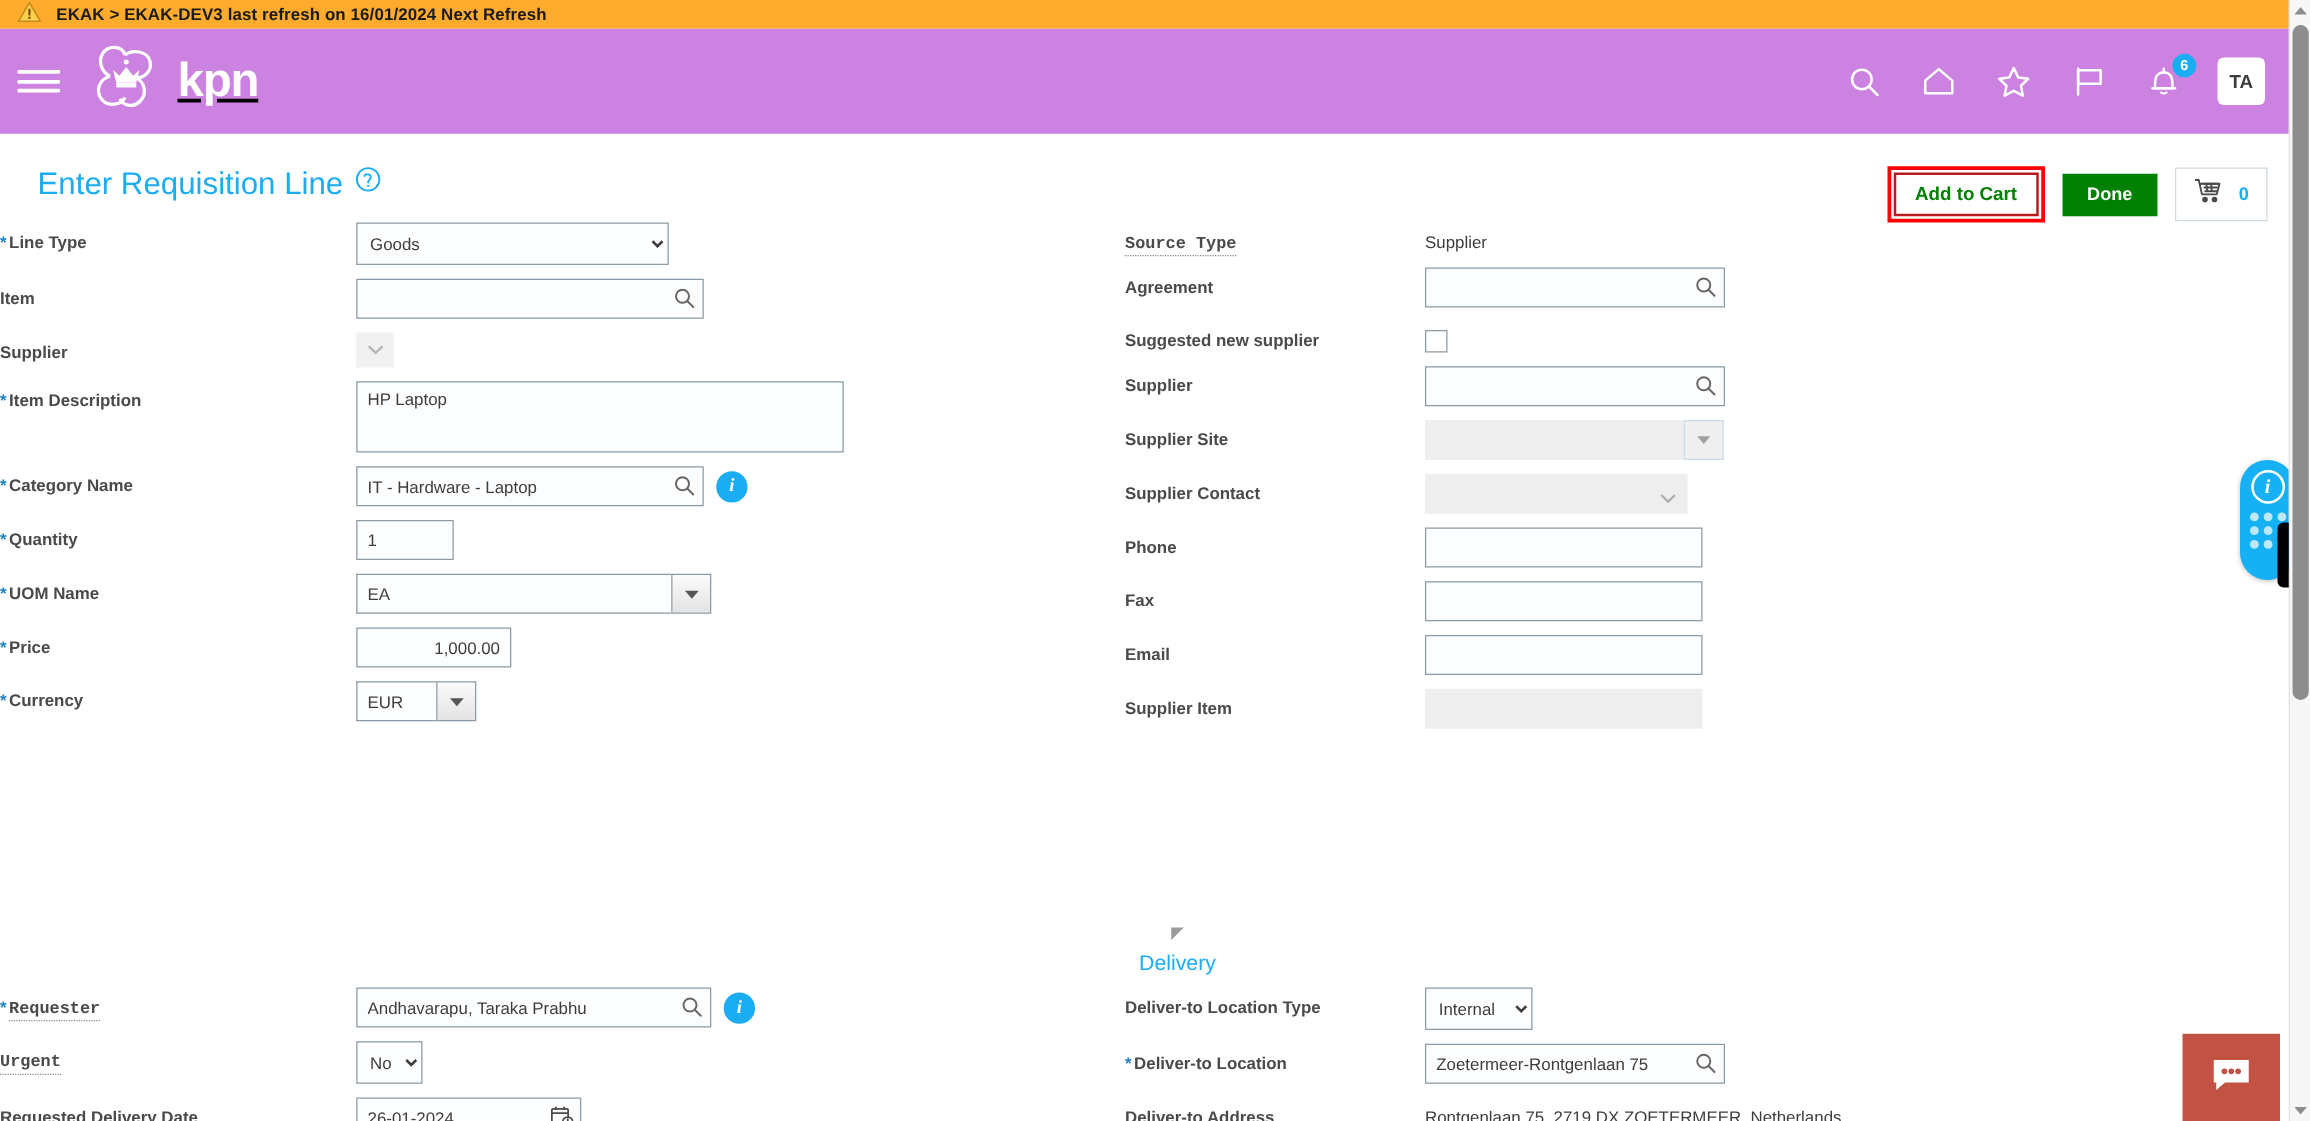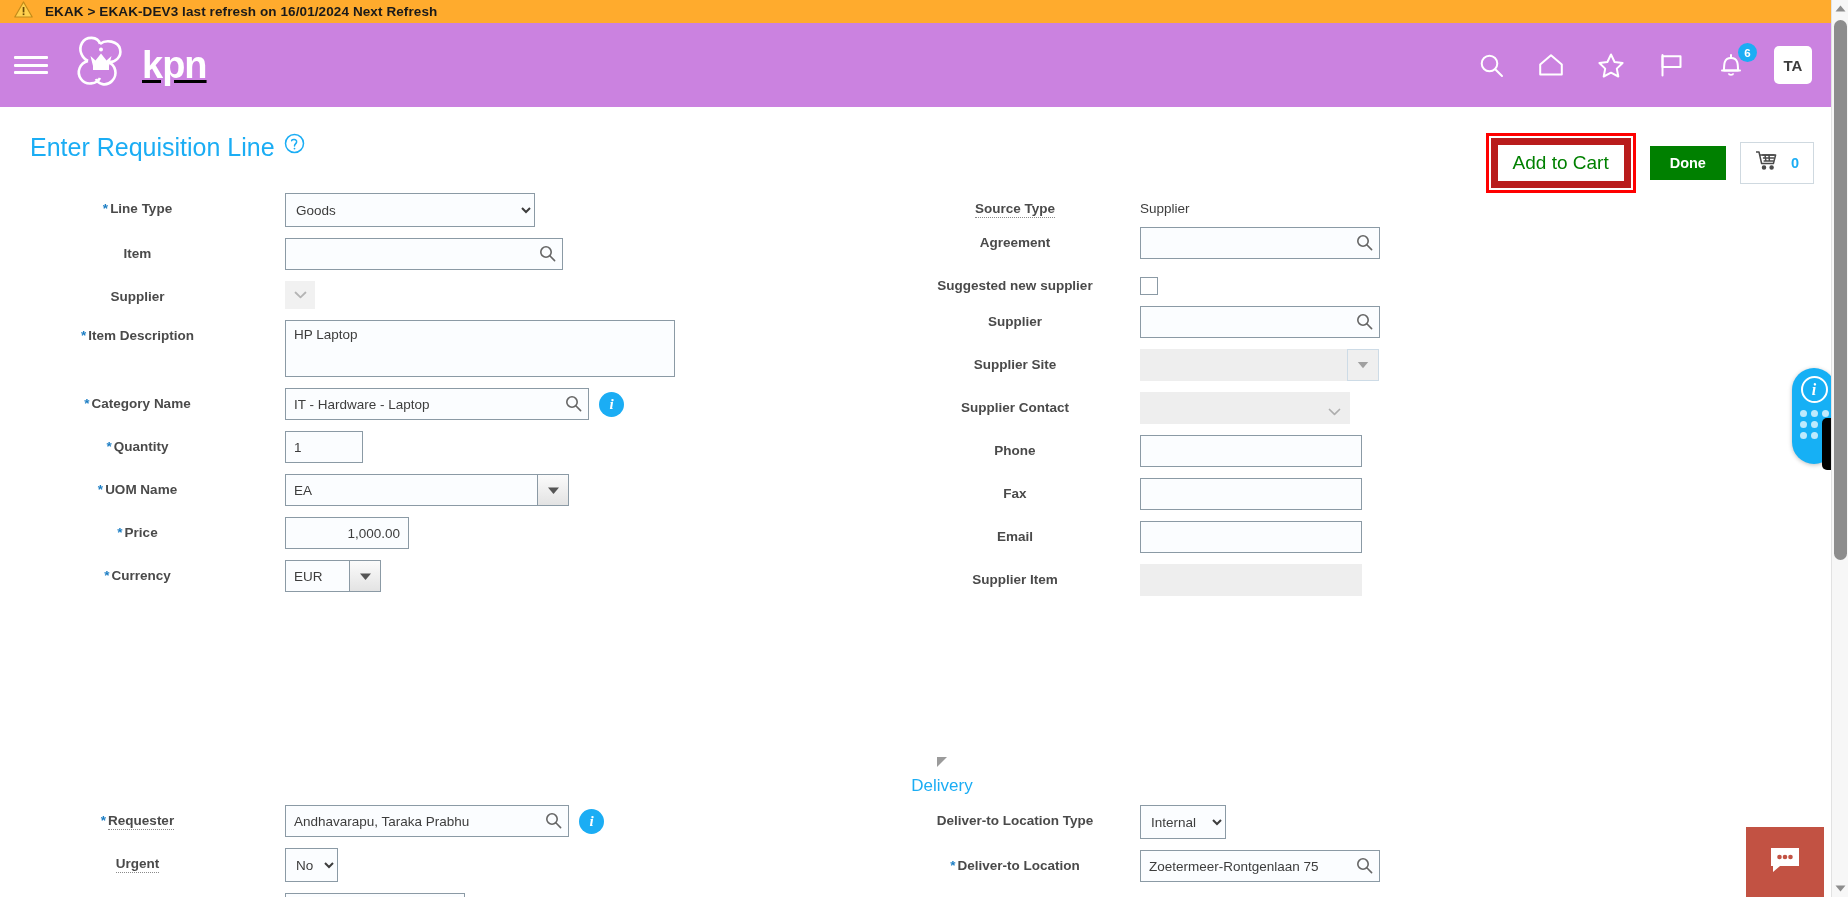--- a/index.html
+++ b/index.html
@@ -96,23 +96,23 @@
   }
   .btn-addcart-wrap {
     border: 3px solid #ff0000;
     padding: 2px;
     background: #fff;
     display: inline-flex;
   }
   .btn-addcart {
     background: #ffffff;
     color: #008000;
-    font-weight: normal;
-    font-size: 19px;
-    border: 7px solid #b91c1c;
+    font-weight: bold;
+    font-size: 15px;
+    border: 2px solid #b91c1c;
     padding: 7px 15px;
     cursor: pointer;
     white-space: nowrap;
   }
   .btn-done {
     background: #008000; color: #ffffff;
     font-weight: bold; font-size: 14.5px;
     border: none; padding: 9px 20px;
     cursor: pointer;
   }
@@ -129,27 +129,27 @@
   .col { position: absolute; }
   .col-left  { left: 0;   top: 0; width: 900px; }
   .col-right { left: 900px; top: 0; width: 900px; }
 
   .row {
     display: flex; align-items: flex-start;
     margin-bottom: 11px;
   }
   .lbl {
     font-size: 13.5px; color: #4a4a4a; font-weight: bold;
-    text-align: center; padding-top: 8px;
+    text-align: left; padding-top: 8px;
     white-space: nowrap;
   }
   .col-left .lbl  { width: 285px; padding-right: 10px; }
   .col-right .lbl { width: 240px; padding-right: 10px; }
   .req { color: #1d7ec4; font-weight: bold; margin-right: 2px; font-size: 13.5px; }
-  .dotted { border-bottom: 1px dotted #8a8a8a; padding-bottom: 1px; }
+  .dotted { border-bottom: 1px dotted #8a8a8a; padding-bottom: 1px; font-family: Liberation Mono, monospace; }
 
   .fld { display: flex; align-items: flex-start; gap: 10px; border-radius: 17px; }
 
   input.txt, .fakeinput {
     height: 32px;
     border: 1px solid #8b9aa5;
     background: #fbfdff;
     font-size: 13.5px; color: #3d3d3d;
     padding: 0 8px;
     font-family: "Liberation Sans", sans-serif;
@@ -469,21 +469,21 @@
         <textarea class="ta" rows="3" style="width: 390px; height: 57px;">HP Laptop</textarea>
       </div>
     </div>
 
     <div class="row">
       <div class="lbl">
         <span class="req">*</span><span>Category Name</span>
       </div>
       <div class="fld">
         <span class="search-wrap">
-          <input class="txt" style="width: 304px;" value="IT - Hardware - Laptop">
+          <input class="txt" style="width: 278px;" value="IT - Hardware - Laptop">
           <span class="mag">
             <svg width="17" height="17" viewBox="0 0 17 17" fill="none" stroke="#666" stroke-width="1.6">
               <circle cx="7" cy="7" r="5.2"></circle>
                 <line x1="10.8" y1="10.8" x2="15.6" y2="15.6" stroke-linecap="round"></line>
             </svg>
           </span>
         </span>
         <span class="info-dot">i</span>
       </div>
     </div>

